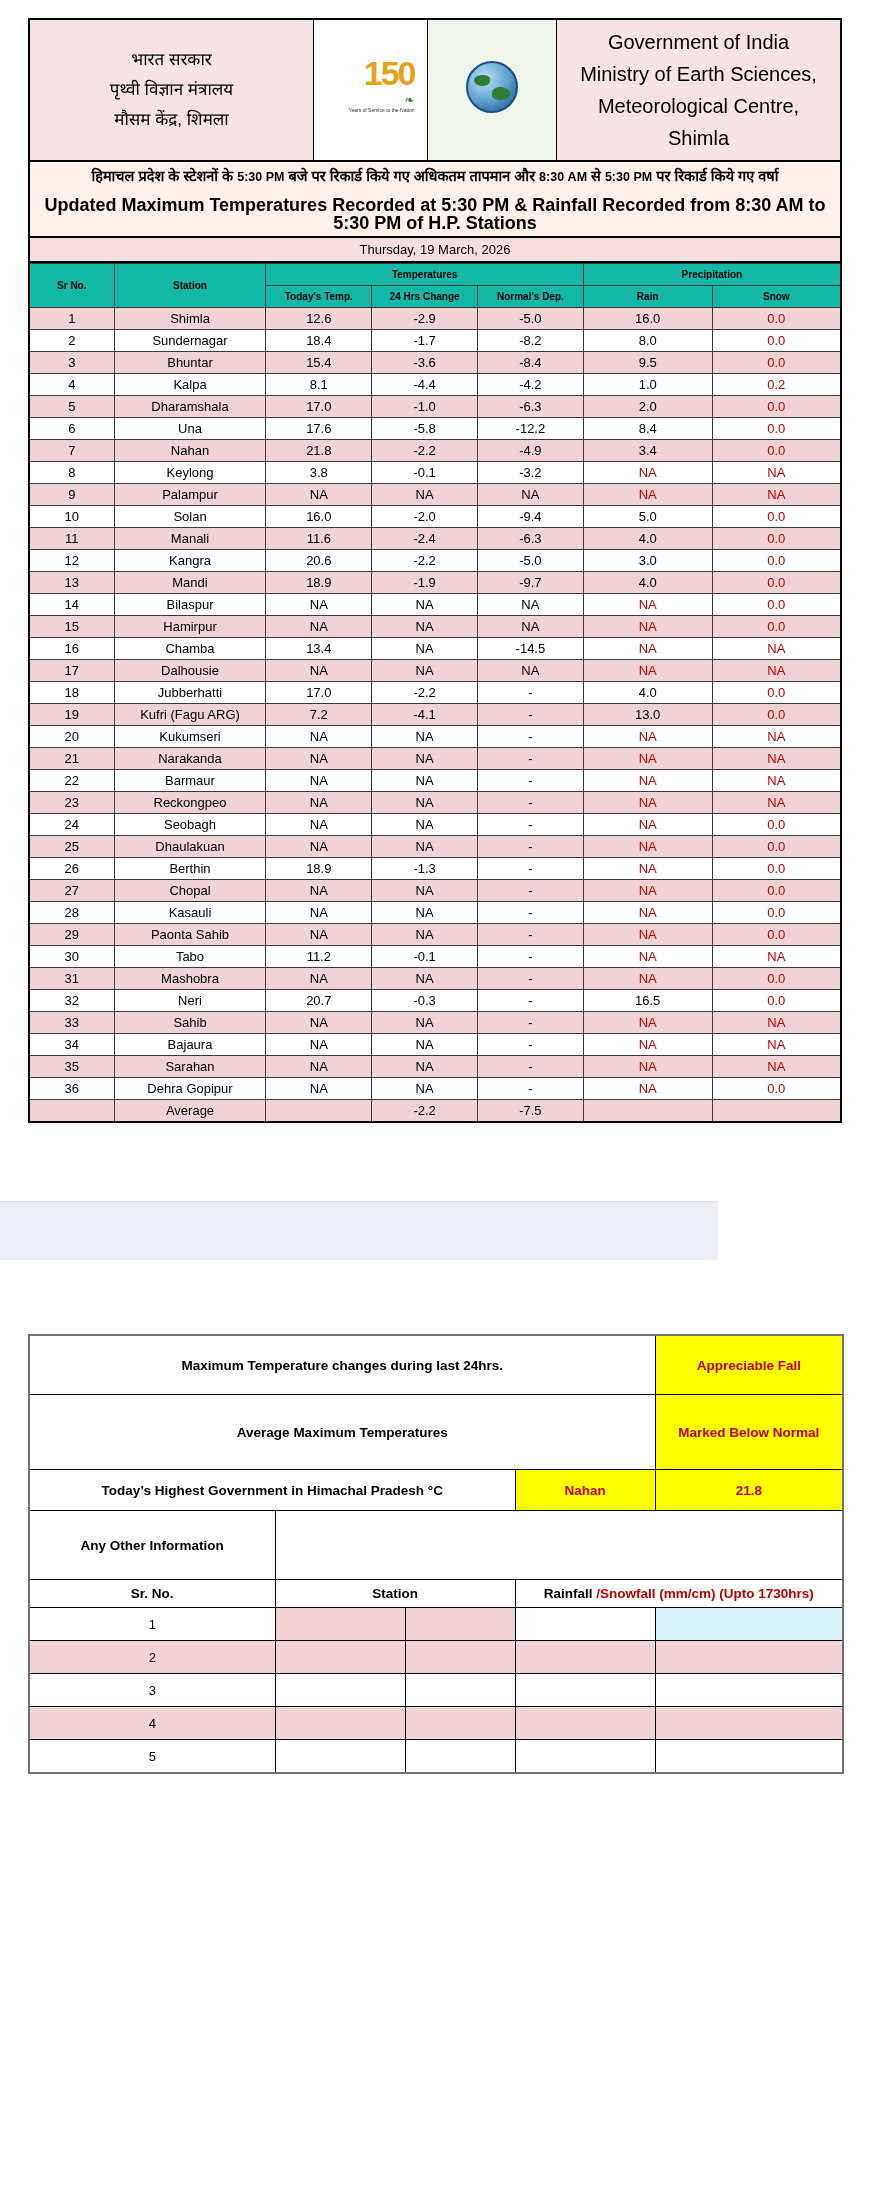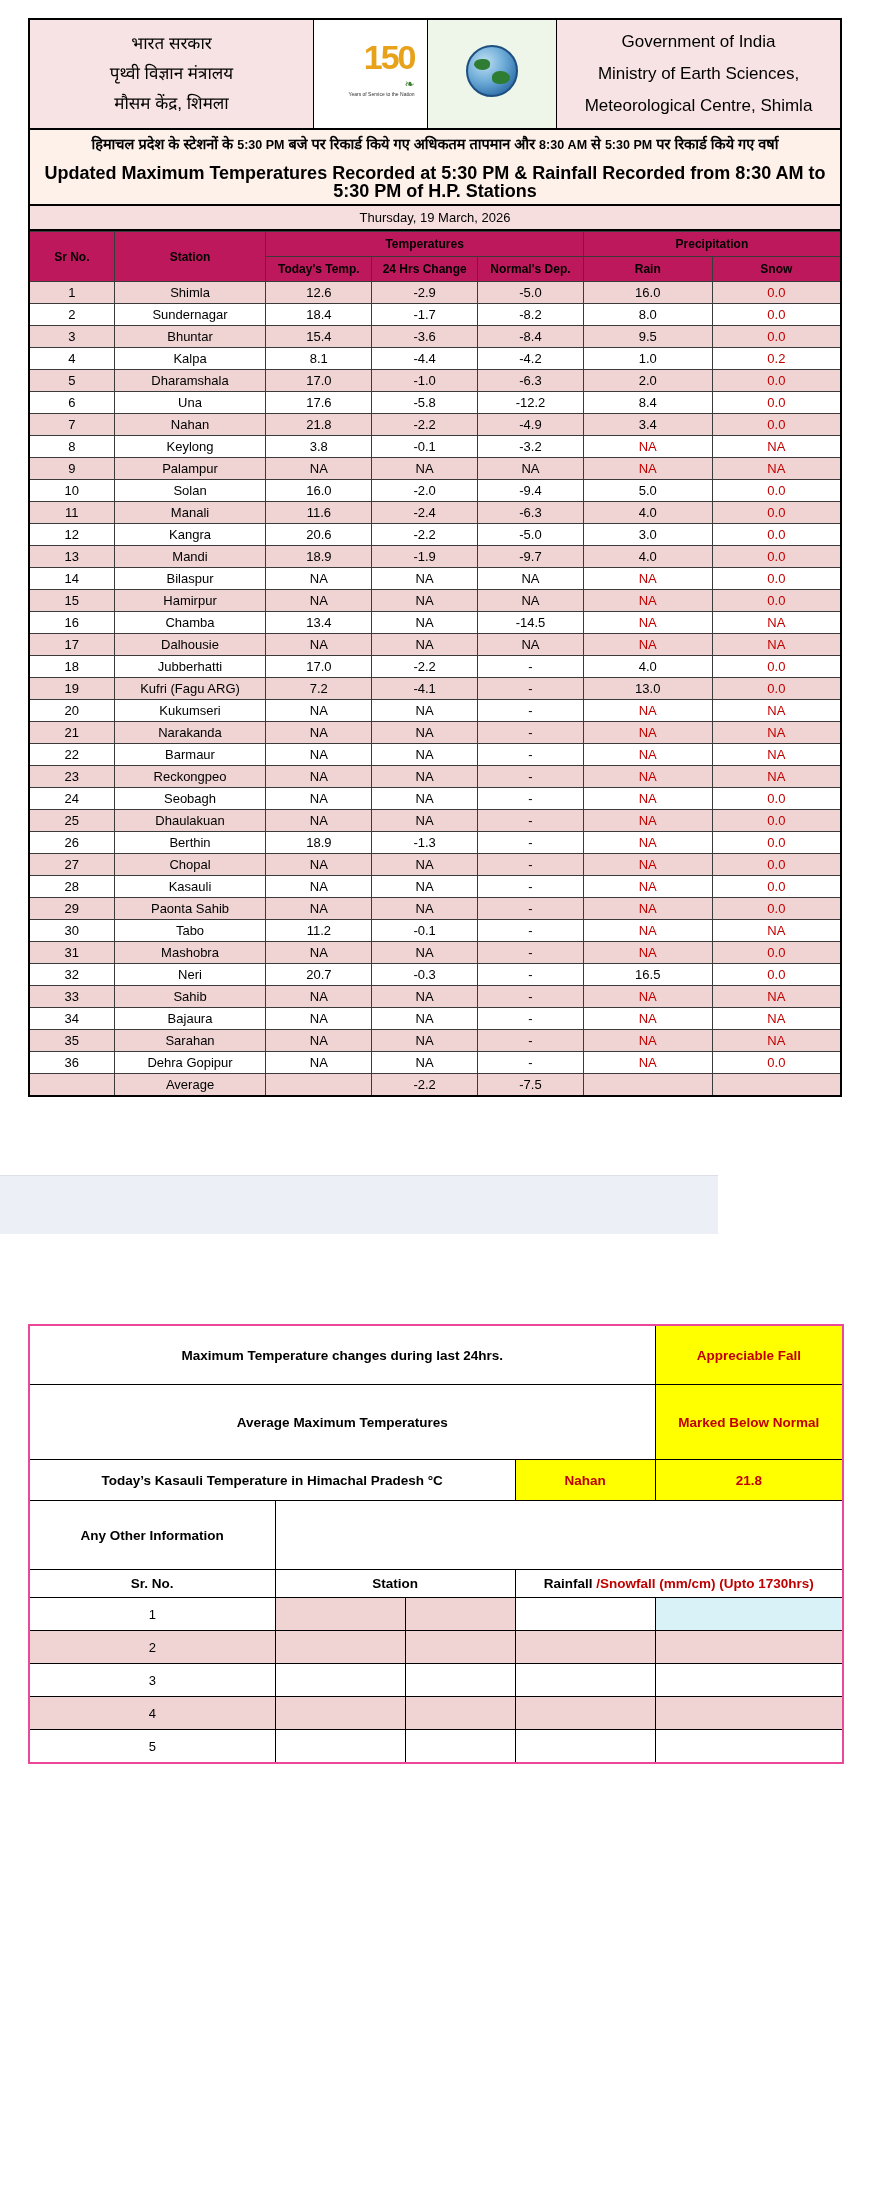--- a/index.html
+++ b/index.html
@@ -10,21 +10,21 @@
   table{border-collapse:collapse;}
 
   
   .hdr{width:814px;border:2px solid #000;table-layout:fixed;}
   .hdr td{border:1px solid #000;vertical-align:middle;}
   .hdr .cell-hi{background:#f7e3e3;text-align:center;padding:6px 4px;}
   .hdr .cell-hi div{font-size:17px;line-height:30px;font-family:"Liberation Sans",sans-serif;}
   .hdr .cell-logo{background:#ffffff;text-align:right;width:105px;padding:4px;}
   .hdr .cell-emb{background:#eef6ea;text-align:center;width:120px;padding:4px;}
   .hdr .cell-en{background:#f7e3e3;text-align:center;padding:6px 8px;}
-  .hdr .cell-en div{font-size:17px;line-height:32px;}
+  .hdr .cell-en div{font-size:20px;line-height:32px;}
 
   .logo150{width:88px;height:74px;position:relative;margin:0 auto;}
   .logo150 .num{font-size:34px;font-weight:bold;color:#e8a21a;letter-spacing:-2px;line-height:40px;}
   .logo150 .sub{font-size:5px;color:#333;line-height:6px;}
   .logo150 .leaf{font-size:12px;color:#3a7d2c;}
 
   .emblem{width:62px;height:70px;margin:0 auto;position:relative;}
   .emblem .globe{width:48px;height:48px;border-radius:50%;
      background:radial-gradient(circle at 35% 32%,#bfe0f2 0%,#6aa9d6 45%,#2f6ea8 80%,#1d4f80 100%);
      border:2px solid #1d4f80;margin:12px auto 0 auto;position:relative;overflow:hidden;}
@@ -37,33 +37,33 @@
   .titlebar td{padding:4px 0;text-align:center;}
   .t-hi{font-size:14.5px;font-weight:bold;line-height:21px;}
   .t-hi .small{font-size:12.5px;}
   .t-en{font-size:18px;font-weight:bold;line-height:18px;}
   .datebar{width:814px;border:2px solid #000;border-top:none;background:#f7dede;}
   .datebar td{padding:4px;text-align:center;font-size:13px;margin-left:16px;}
 
   
   .main{width:814px;border:2px solid #000;border-top:none;table-layout:fixed;}
   .main th,.main td{border:1px solid #3a3a3a;font-size:13px;text-align:center;padding:3px 2px;}
-  .main th{background:#be185d;font-weight:bold;font-size:12px;padding:5px 2px;}
+  .main th{background:#14b8a6;font-weight:bold;font-size:10px;padding:5px 2px;}
   .main tr.alt td{background:#f0d3d3;}
   .main tr.plain td{background:#ffffff;}
   .main td.red{color:#c00000;}
   .main tr.avg td{background:#f0d3d3;font-weight:normal;}
 
   
   .gap{height:78px;background:#ffffff;}
   .band{height:58px;background:#eceff5;border-top:1px solid #dcdfe6;}
   .gap2{height:52px;background:#ffffff;}
 
   
-  .sum{width:814px;border:2px solid #ec4899;table-layout:fixed;margin-top:20px;}
+  .sum{width:814px;border:2px solid #737373;table-layout:fixed;margin-top:4px;}
   .sum td{border:1px solid #000;font-size:13px;padding:6px 6px;vertical-align:middle;}
   .sum .lbl{text-align:center;font-weight:bold;font-size:13.5px;}
   .sum .val{background:#ffff00;color:#c00000;font-weight:bold;text-align:center;font-size:13.5px;}
   .sum .blank{background:#ffffff;}
   .sum .othr{text-align:center;color:#c00000;font-weight:bold;font-size:13.5px;}
   .sum .colhdr{text-align:center;font-weight:bold;font-size:13.5px;}
   .sum .colhdr .rd{color:#c00000;}
   .sum .srn{text-align:center;font-size:13px;}
   .pk{background:#f0d3d3;}
   .wh{background:#ffffff;}
@@ -513,21 +513,21 @@
       <tbody>
           <tr>
         <td class="lbl" colspan="4" style="height:46px">Maximum Temperature changes during last 24hrs.</td>
         <td class="val">Appreciable Fall</td>
       </tr>
       <tr>
         <td class="lbl" colspan="4" style="height:62px">Average Maximum Temperatures</td>
         <td class="val">Marked Below Normal</td>
       </tr>
       <tr>
-        <td class="lbl" colspan="3" style="height:28px">Today’s Kasauli Temperature in Himachal Pradesh  °C</td>
+        <td class="lbl" colspan="3" style="height:28px">Today’s Highest Government in Himachal Pradesh  °C</td>
         <td class="val">Nahan</td>
         <td class="val">21.8</td>
       </tr>
       <tr>
         <td class="lbl" style="height:56px">Any Other Information</td>
         <td class="blank" colspan="4"></td>
       </tr>
       <tr>
         <td class="colhdr">Sr. No.</td>
         <td class="colhdr" colspan="2">Station</td>

